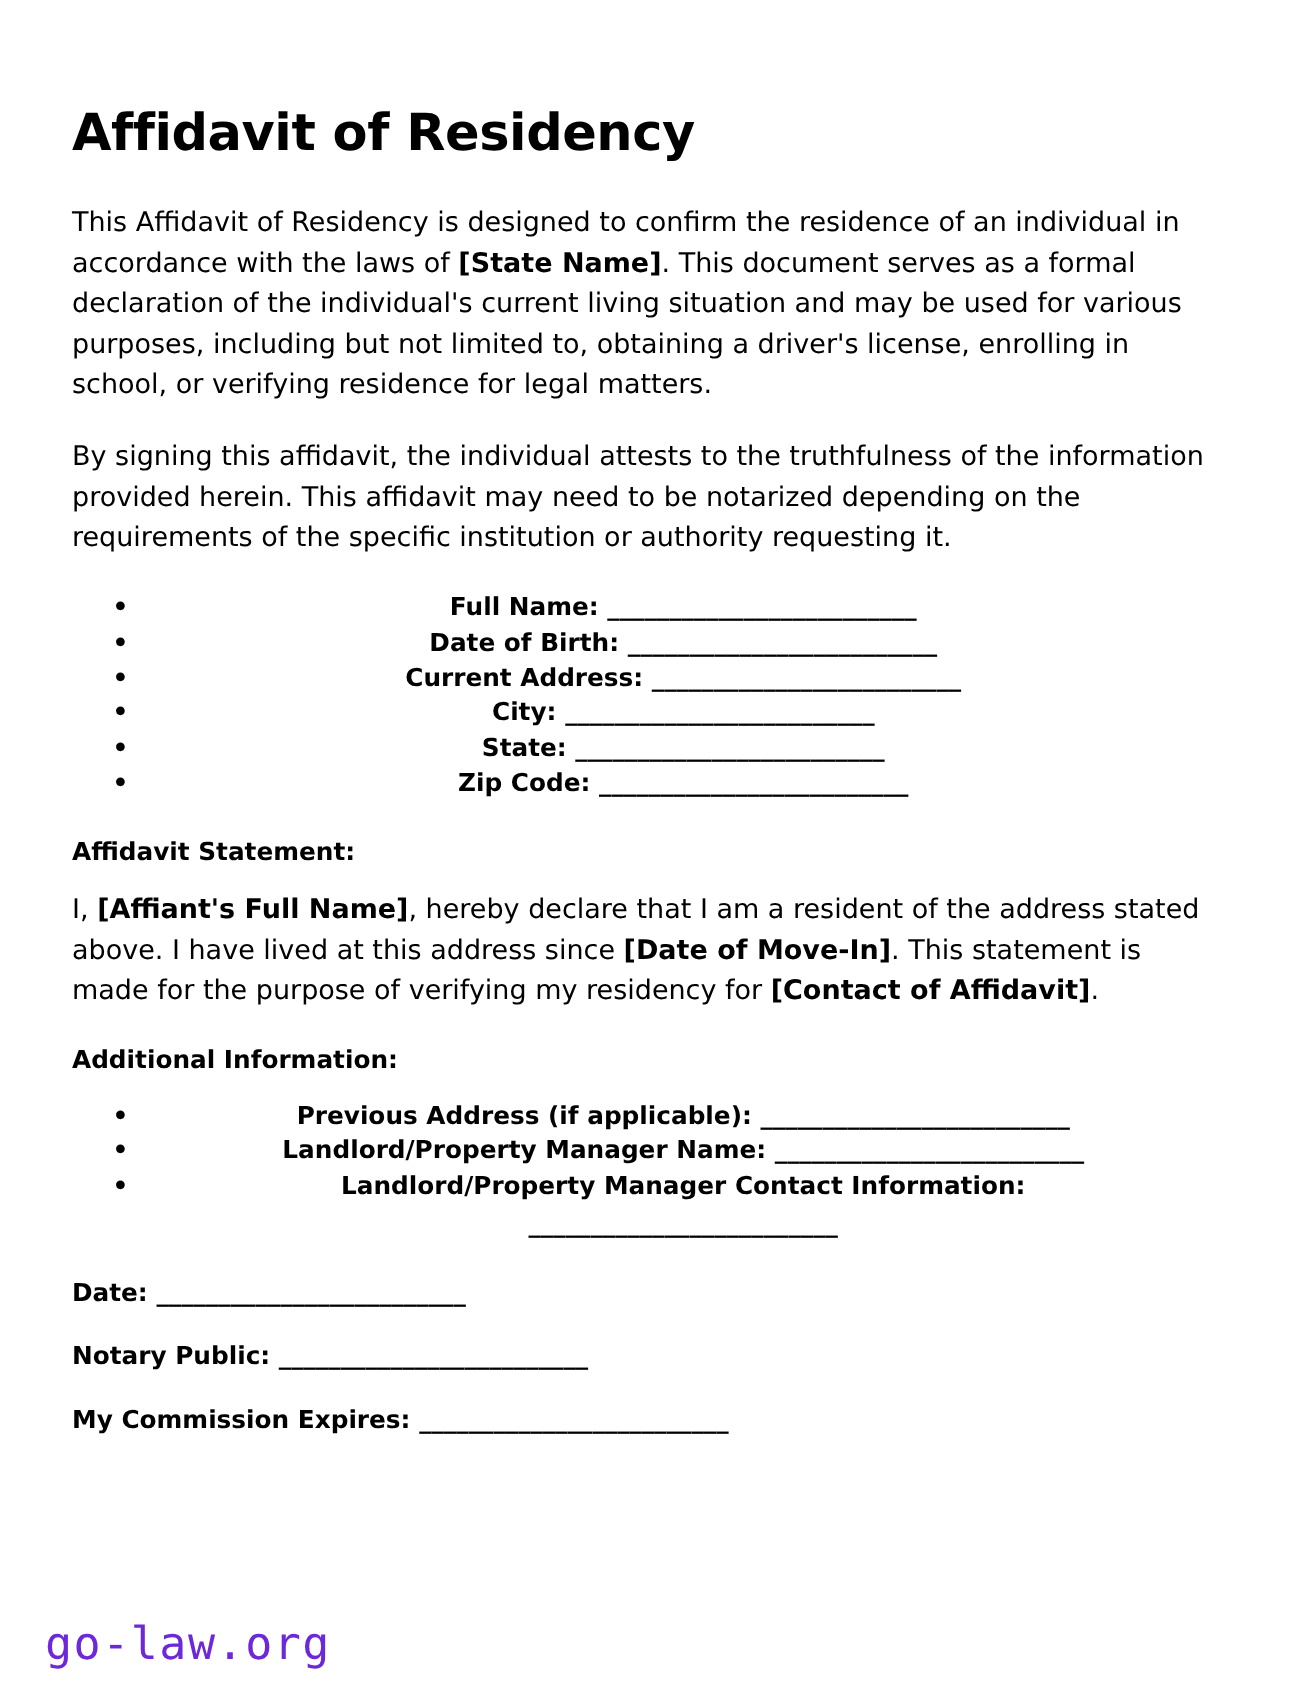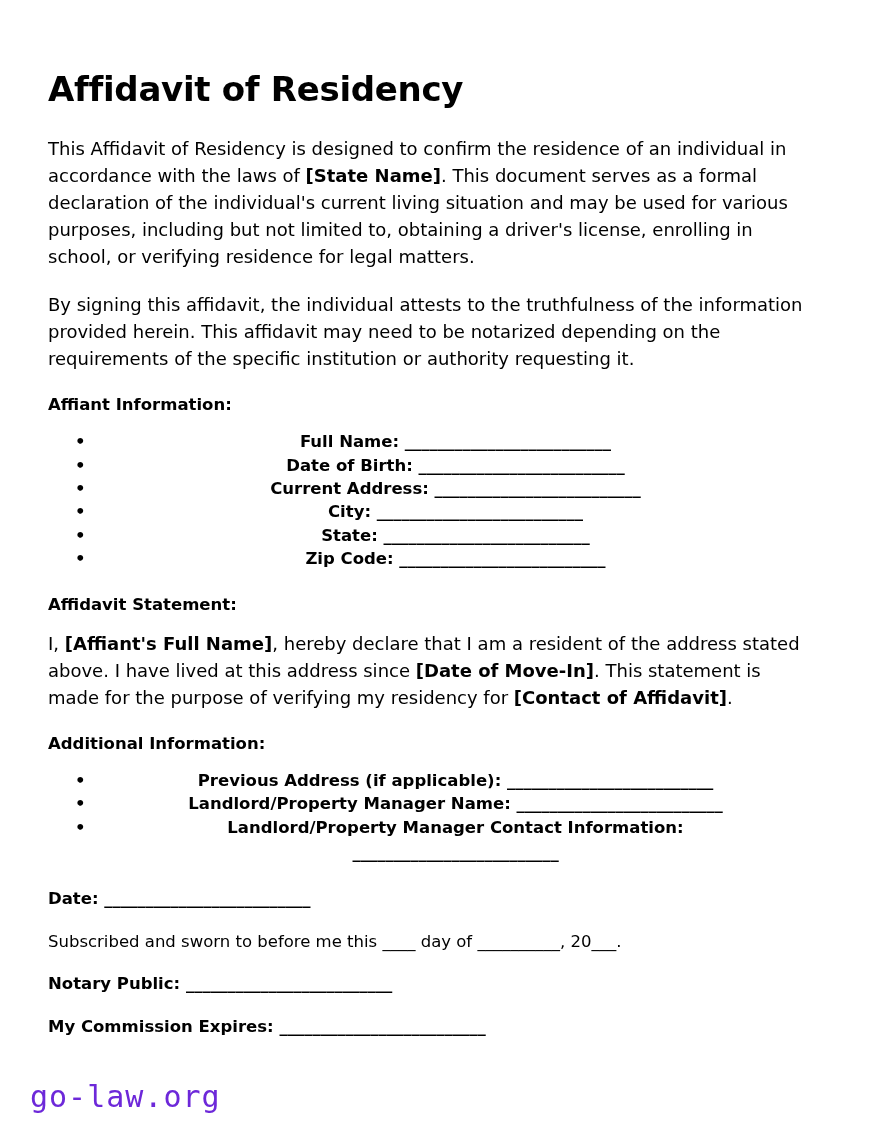--- a/index.html
+++ b/index.html
@@ -127,21 +127,20 @@
 <body>
 
 <div class="page">
 
   <h1 class="doc-title">Affidavit of Residency</h1>
 
   <p class="para"><span>This Affidavit of Residency is designed to confirm the residence of an individual in accordance with the laws of </span><b>[State Name]</b><span>. This document serves as a formal declaration of the individual's current living situation and may be used for various purposes, including but not limited to, obtaining a driver's license, enrolling in school, or verifying residence for legal matters.</span></p>
 
   <p class="para">By signing this affidavit, the individual attests to the truthfulness of the information provided herein. This affidavit may need to be notarized depending on the requirements of the specific institution or authority requesting it.</p>
 
-  <div class="section-head">Affiant Information:</div>
 
   <ul class="fields">
     <li><span>Full Name:</span> <span class="blank">_________________________</span></li>
     <li><span>Date of Birth:</span> <span class="blank">_________________________</span></li>
     <li><span>Current Address:</span> <span class="blank">_________________________</span></li>
     <li><span>City:</span> <span class="blank">_________________________</span></li>
     <li><span>State:</span> <span class="blank">_________________________</span></li>
     <li><span>Zip Code:</span> <span class="blank">_________________________</span></li>
   </ul>
 
@@ -153,21 +152,20 @@
 
   <ul class="fields">
     <li><span>Previous Address (if applicable):</span> <span class="blank">_________________________</span></li>
     <li><span>Landlord/Property Manager Name:</span> <span class="blank">_________________________</span></li>
     <li><span>Landlord/Property Manager Contact Information:</span><span class="blank blank-wrap">_________________________</span></li>
   </ul>
 
 
   <div class="sig-line"><span>Date:</span> <span class="blank">_________________________</span></div>
 
-  <div class="plain-line"><span>Subscribed and sworn to before me this </span><span class="blank">____</span><span> day of </span><span class="blank">__________</span><span>, 20</span><span class="blank">___</span><span>.</span></div>
 
   <div class="sig-line"><span>Notary Public:</span> <span class="blank">_________________________</span></div>
 
   <div class="sig-line"><span>My Commission Expires:</span> <span class="blank">_________________________</span></div>
 
   <div class="footer-mark">go-law.org</div>
 
 </div>
 
 </body></html>

